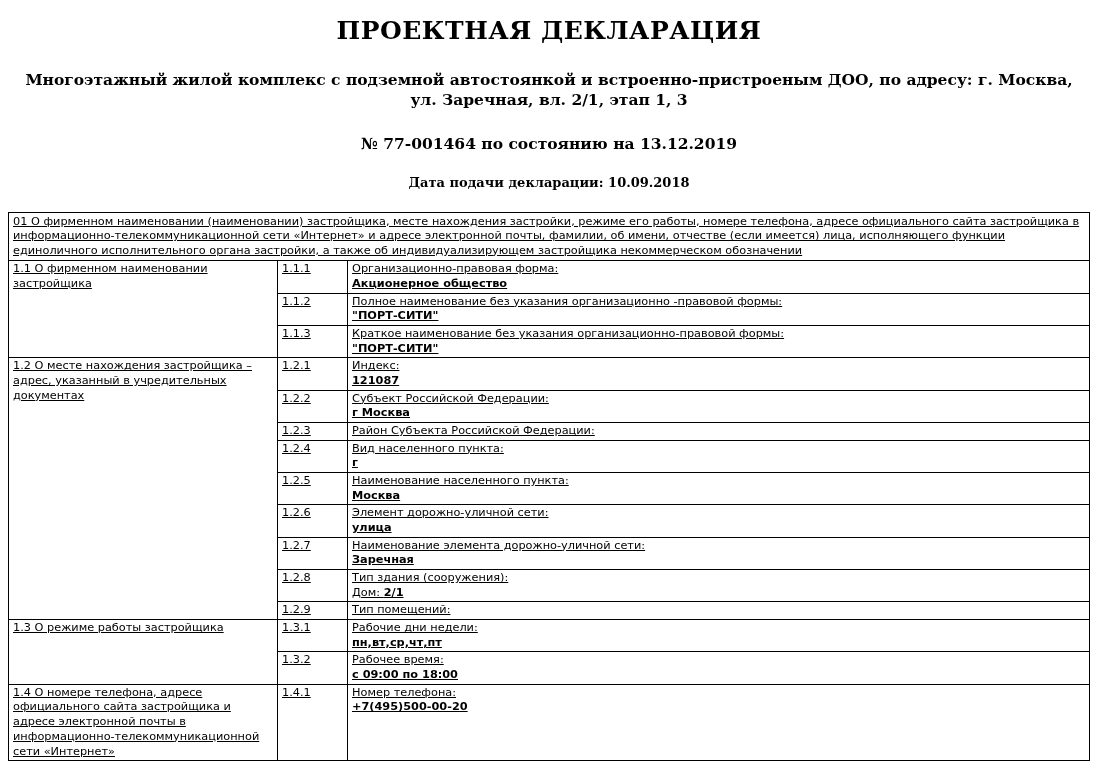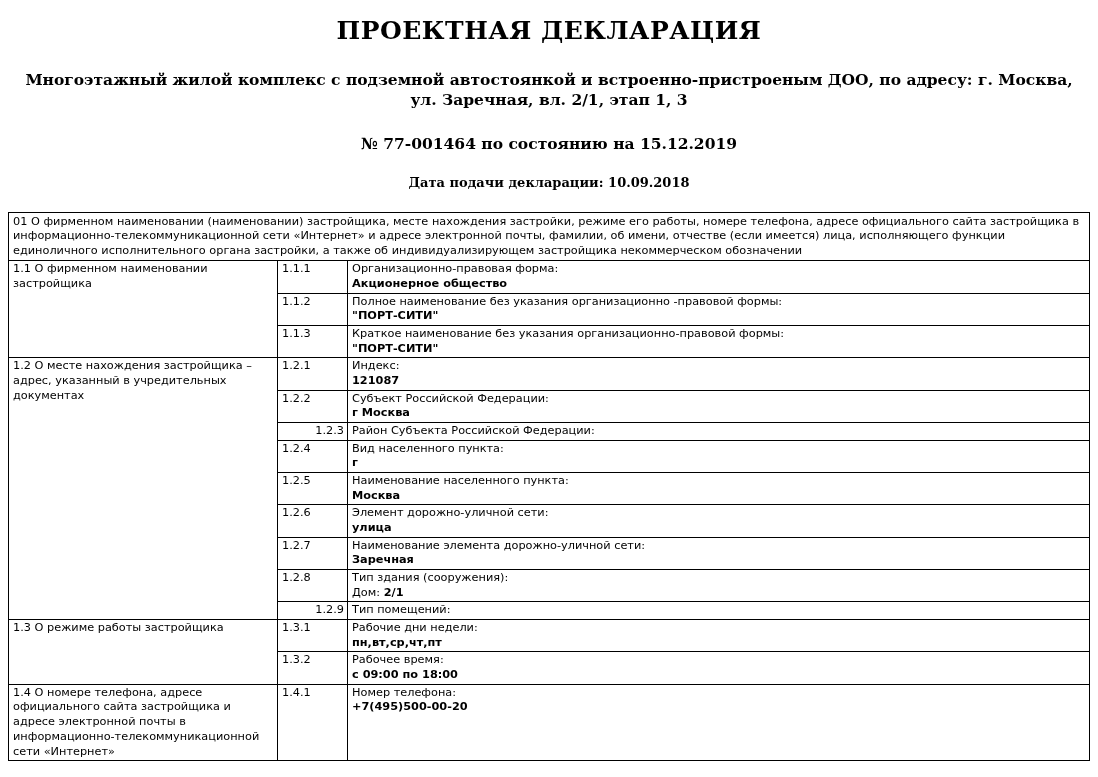--- a/index.html
+++ b/index.html
@@ -61,20 +61,21 @@
     width: 1081px;
     font-size: 11.3px;
     line-height: 1.30;
   }
   table.decl td {
     border: 1.6px solid #000000;
     padding: 1px 3px 1px 4px;
     vertical-align: top;
     word-wrap: break-word;
     overflow: hidden;
+    text-decoration: underline;
   }
   col.c-label  { width: 269px; }
   col.c-num    { width: 70px;  }
   col.c-value  { width: 742px; }
 
   
   tr.section-row td {
     padding: 2px 4px 2px 4px;
     line-height: 1.29;
   }
@@ -106,30 +107,29 @@
     text-align: center;
   }
   
   tr.single td.value {
     padding-top: 1px;
     padding-bottom: 1px;
   }
   tr.single td.num {
     padding-top: 1px;
     padding-bottom: 1px;
-    text-align: right;
   }
 </style>
 </head>
 <body>
 
 <div class="doc-head">
   <h1 class="doc-title">ПРОЕКТНАЯ ДЕКЛАРАЦИЯ</h1>
   <div class="doc-subtitle">Многоэтажный жилой комплекс с подземной автостоянкой и встроенно-пристроеным ДОО, по адресу: г. Москва, ул. Заречная, вл. 2/1, этап 1, 3</div>
-  <div class="doc-number">№ 77-001464 по состоянию на 15.12.2019</div>
+  <div class="doc-number">№ 77-001464 по состоянию на 13.12.2019</div>
   <div class="doc-date">Дата подачи декларации: 10.09.2018</div>
 </div>
 
 <div class="decl-table-wrap">
   <table class="decl">
     <colgroup>
       <col class="c-label">
       <col class="c-num">
       <col class="c-value">
     </colgroup>

